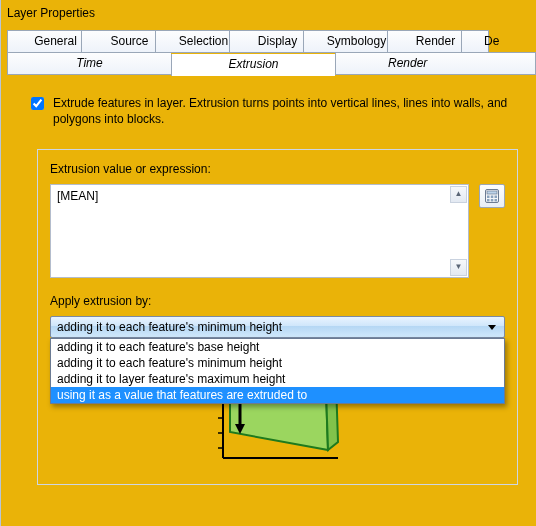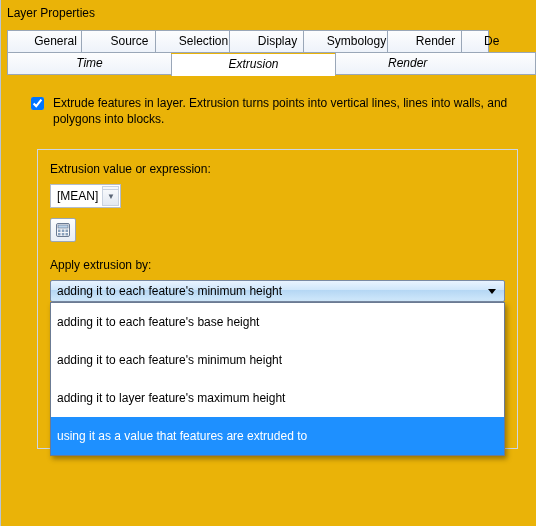--- a/index.html
+++ b/index.html
@@ -106,21 +106,20 @@
   }
   .gb-label {
     display: block;
     margin-bottom: 8px;
   }
 
   .expr-row {
     display: flex;
     align-items: flex-start;
     gap: 10px;
-    flex-direction: column;
   }
   .expr {
     flex: 1;
     height: 94px;
     box-sizing: border-box;
     border: 1px solid #b3bccc;
     background: #fff;
     position: relative;
     padding: 4px 22px 4px 6px;
     font-size: 12px;
@@ -184,21 +183,21 @@
     left: -1px;
     top: 21px;
     width: calc(100% + 2px);
     border: 1px solid #6b7b93;
     background: #fff;
     box-shadow: 2px 3px 5px rgba(0,0,0,0.35);
     z-index: 50;
     box-sizing: border-box;
   }
   .dropdown .opt {
-    padding: 11px 6px;
+    padding: 0 6px;
     line-height: 16px;
     font-size: 12px;
   }
   .dropdown .opt.sel {
     background: #1e90ff;
     color: #fff;
   }
 
   
   .illus {

